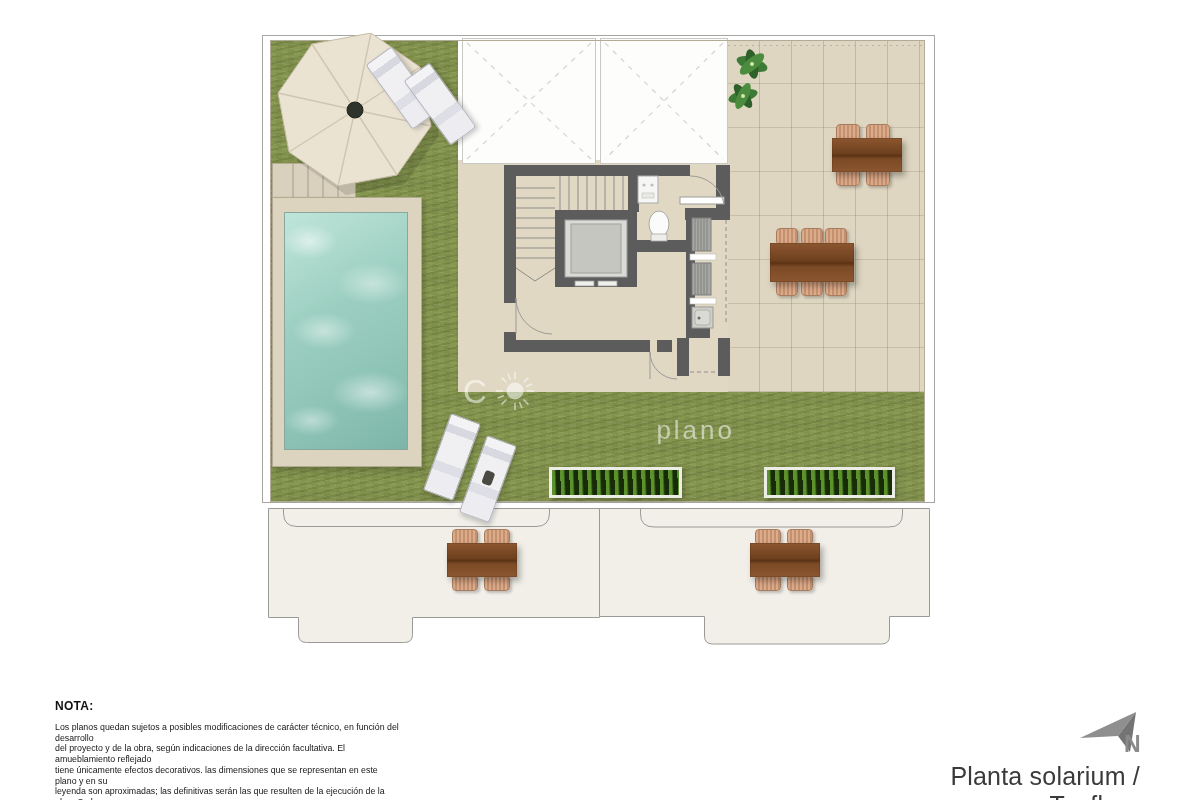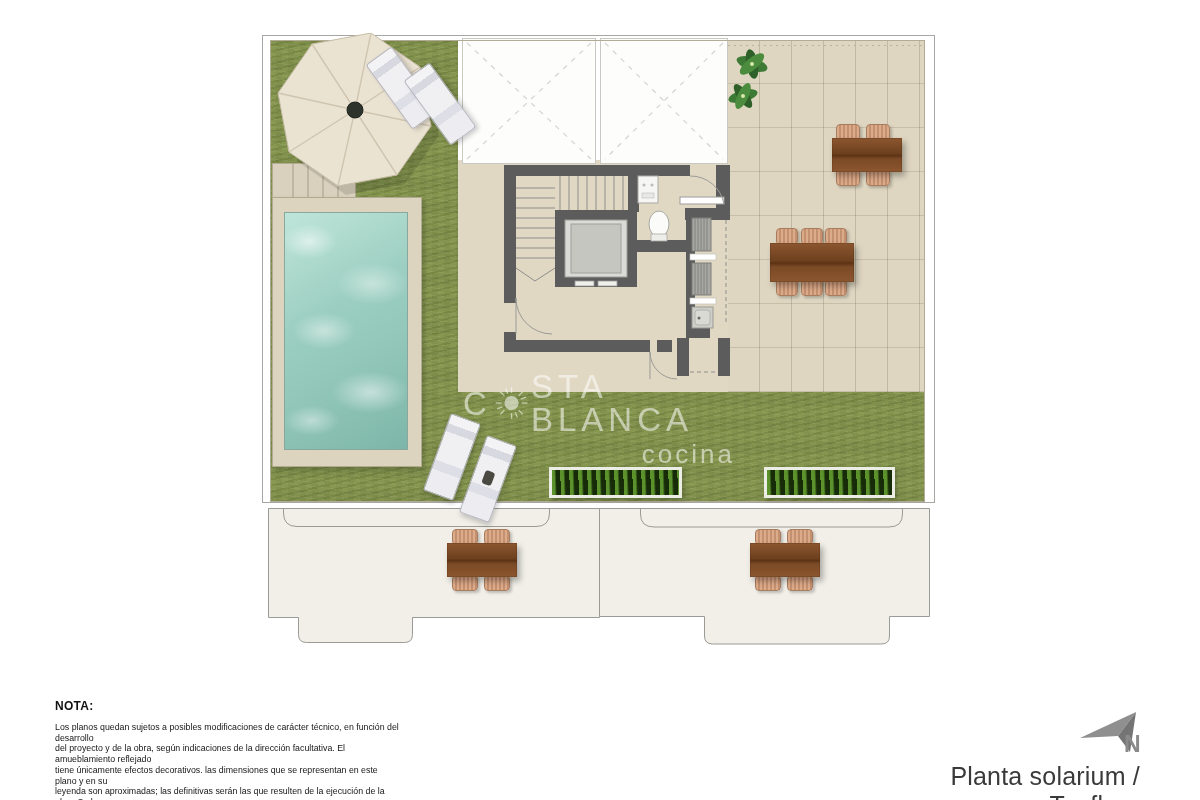--- a/index.html
+++ b/index.html
@@ -276,23 +276,22 @@
         <line x1="7.6" y1="7.6" x2="12.5" y2="12.5"></line>
           <line x1="29.5" y1="29.5" x2="34.4" y2="34.4"></line>
         <line x1="7.6" y1="34.4" x2="12.5" y2="29.5"></line>
           <line x1="29.5" y1="12.5" x2="34.4" y2="7.6"></line>
         <line x1="14" y1="3.7" x2="16.5" y2="10"></line>
           <line x1="25.5" y1="32" x2="28" y2="38.3"></line>
         <line x1="3.7" y1="28" x2="10" y2="25.5"></line>
           <line x1="32" y1="16.5" x2="38.3" y2="14"></line>
       </g>
     </svg>
-    <span>STA BLANCA</span>
   </div>
-  <div class="wm-row2">cocina</div>
+  <div class="wm-row2">plano</div>
 </div>
 
 <div class="abs" style="left:55px;top:699px;width:345px;">
   <div class="nota-head">NOTA:</div>
   <div class="nota-body">Los planos quedan sujetos a posibles modificaciones de carácter técnico, en función del desarrollo
 del proyecto y de la obra, según indicaciones de la dirección facultativa. El amueblamiento reflejado
 tiene únicamente efectos decorativos. las dimensiones que se representan en este plano y en su
 leyenda son aproximadas; las definitivas serán las que resulten de la ejecución de la obra. Se hace
 entrega de la obra solo con el mobiliario y electrodomésticos que consten en la memoria de calidades.
 El mobiliario de la cocina y la disposición de los sanitarios puede sufrir ligeras variaciones en función

